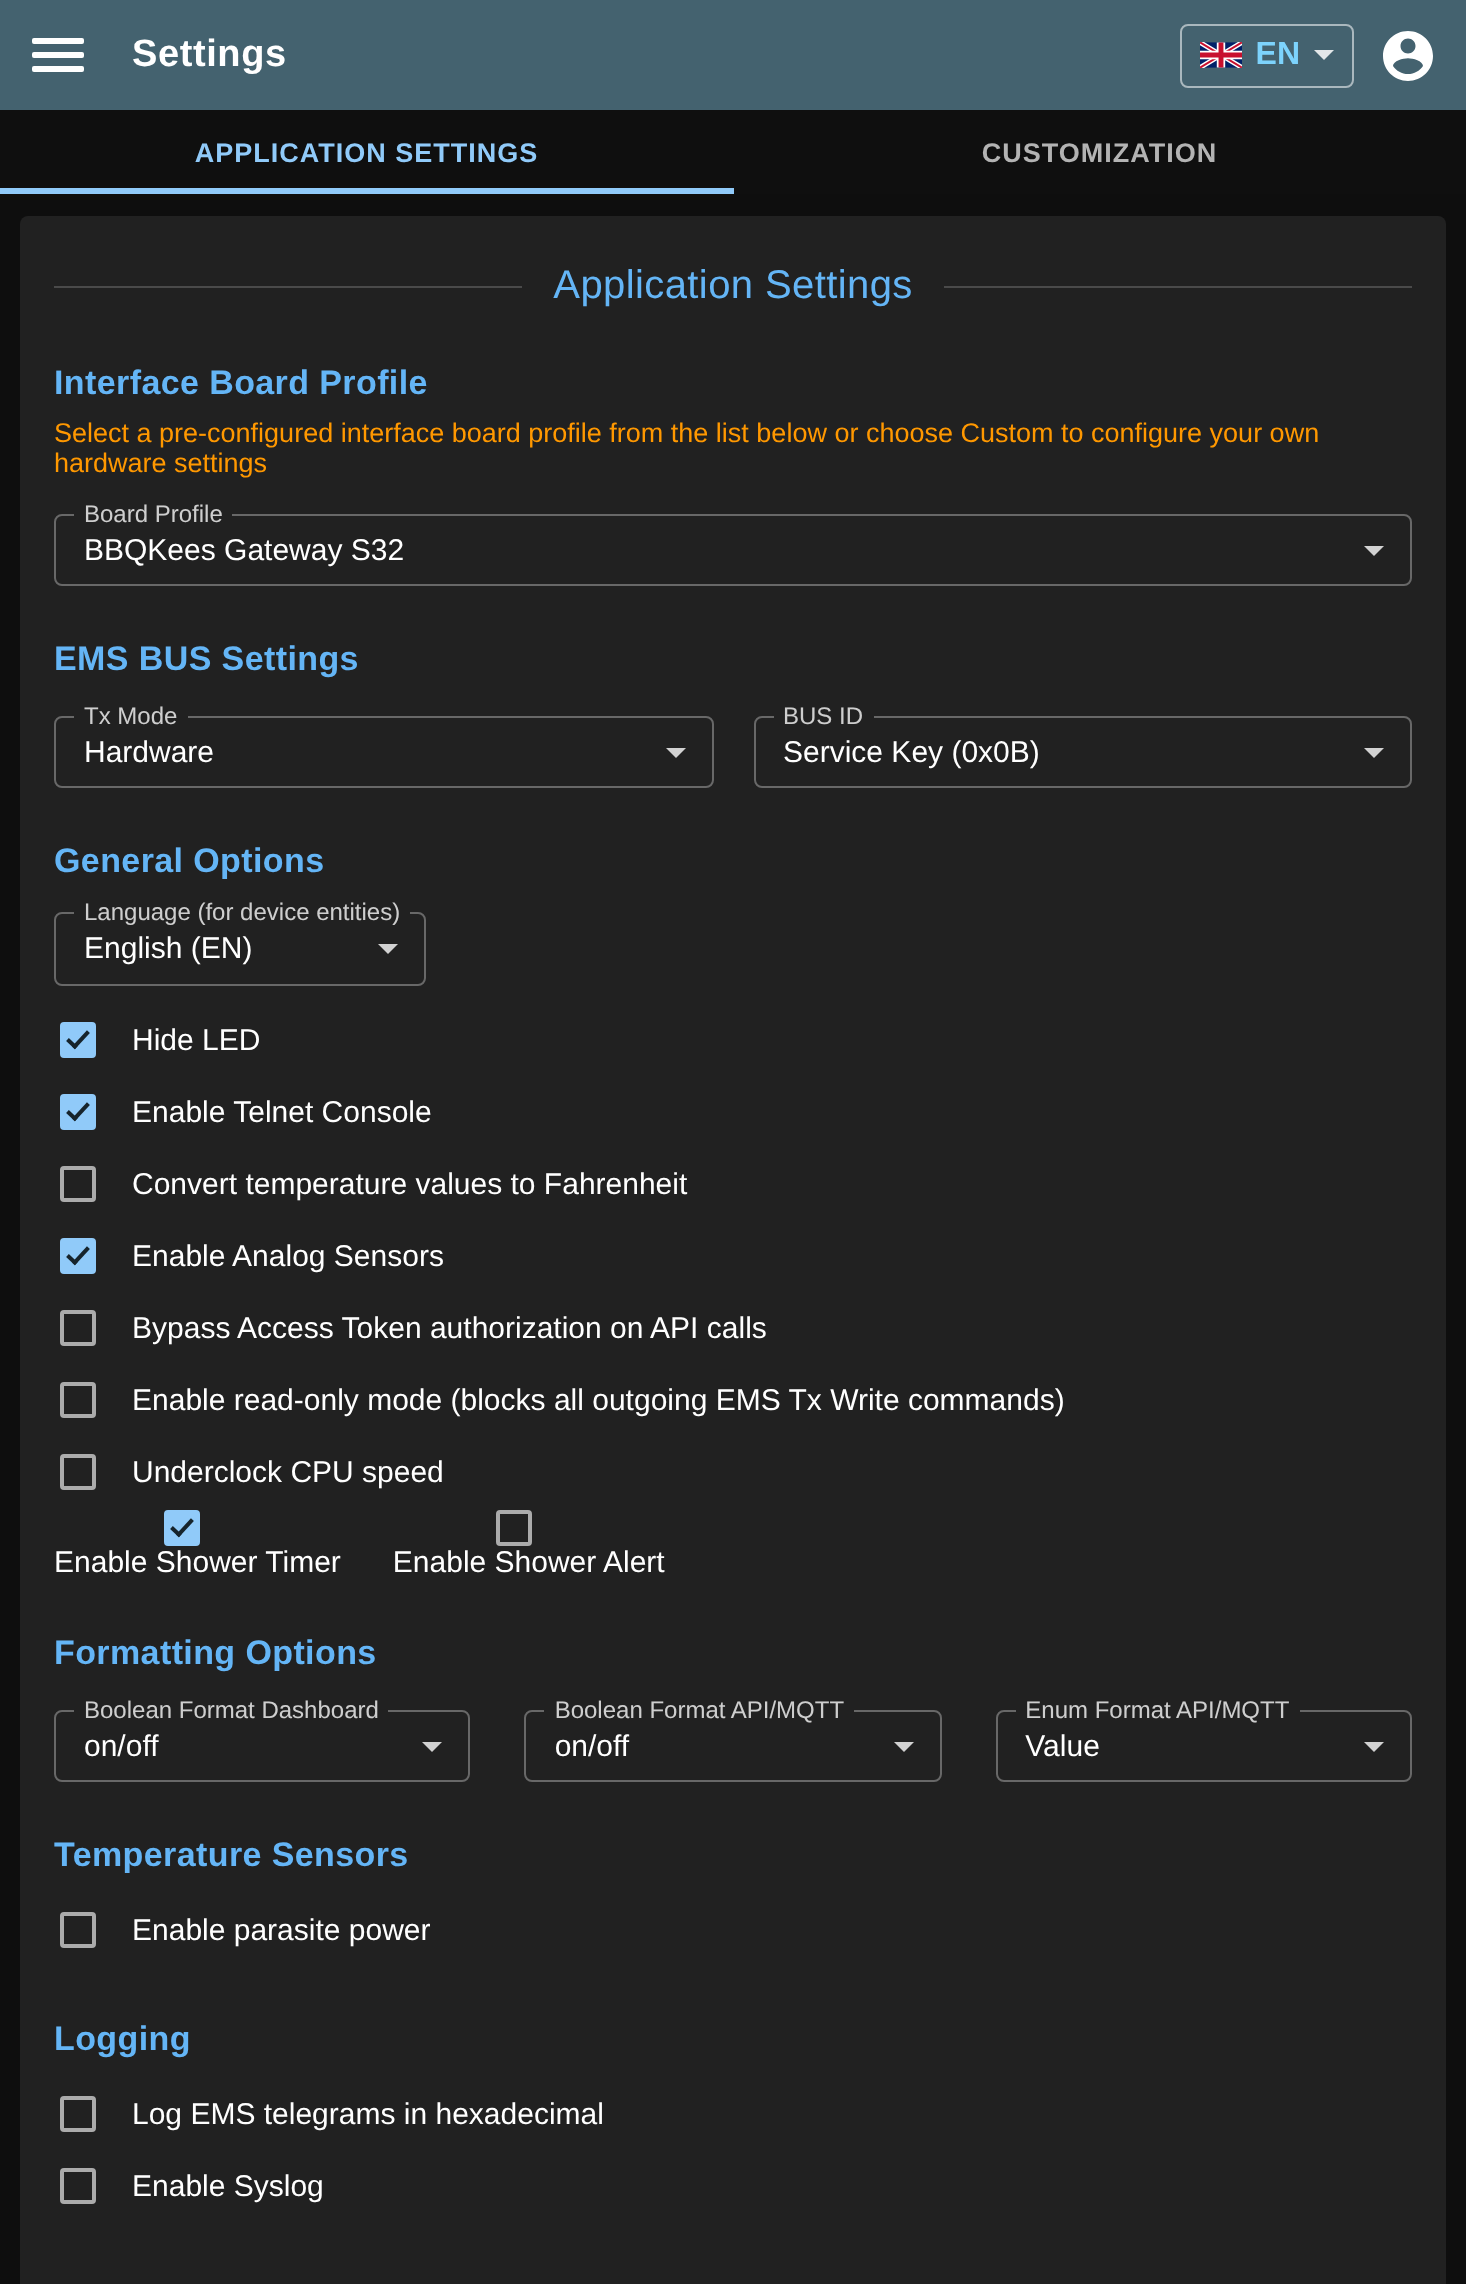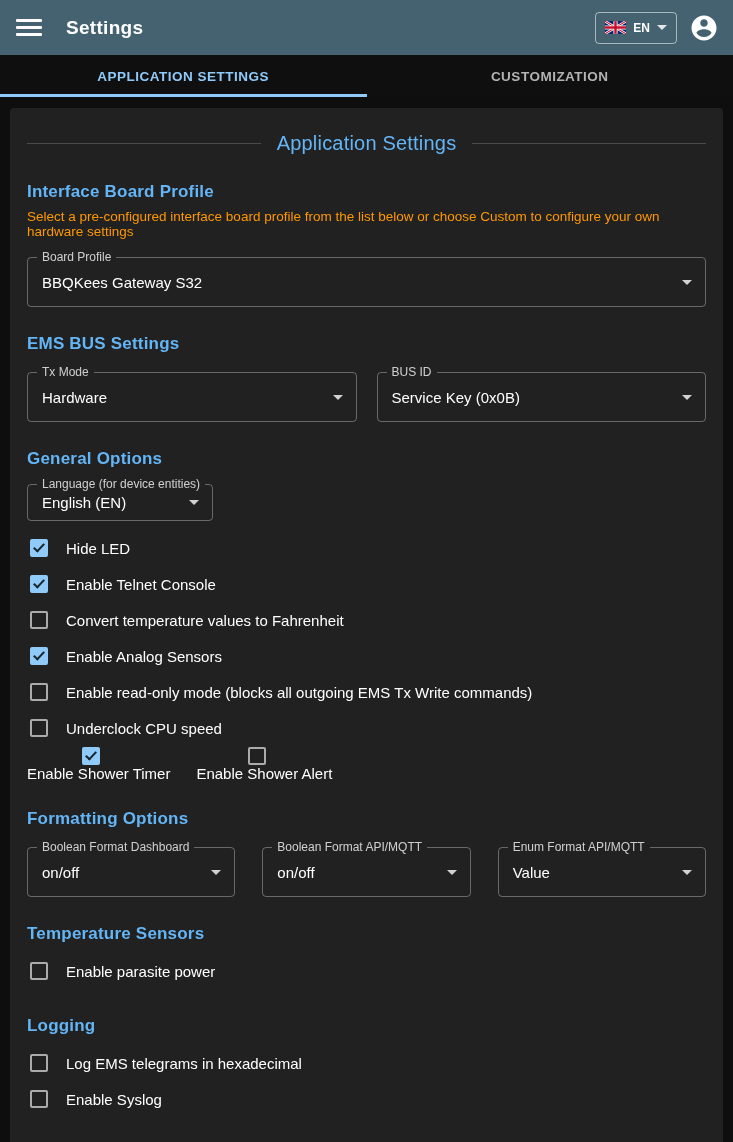--- a/index.html
+++ b/index.html
@@ -21,21 +21,21 @@
   }
   .hamburger { width: 26px; height: 26px; display: flex; flex-direction: column; justify-content: center; gap: 4px; cursor: pointer; margin-right: 24px; }
   .hamburger span { display: block; height: 3px; background: #fff; border-radius: 1px; }
   .appbar-title { color: #fff; font-size: 19px; font-weight: 700; letter-spacing: .3px; flex: 1; }
   .lang-btn {
     display: flex; align-items: center; gap: 7px;
     border: 1px solid rgba(255,255,255,.55);
     border-radius: 4px; padding: 6px 9px; height: 32px;
     background: transparent; cursor: pointer;
   }
-  .lang-btn .lang-code { color: #ffffff; font-size: 12px; font-weight: 700; }
+  .lang-btn .lang-code { color: #7dd3fc; font-size: 16px; font-weight: 700; }
   .caret { width: 0; height: 0; border-left: 5px solid transparent; border-right: 5px solid transparent; border-top: 5px solid rgba(255,255,255,.85); }
   .avatar { margin-left: 12px; width: 30px; height: 30px; }
 
   
   .tabs { height: 42px; background: #0f0f0f; display: flex; }
   .tab {
     flex: 1; display: flex; align-items: center; justify-content: center;
     font-size: 13.5px; font-weight: 700; letter-spacing: .5px;
     color: #b3b3b3; cursor: pointer; position: relative;
   }
@@ -58,21 +58,21 @@
     color: #64b5f6; font-size: 17px; font-weight: 700; letter-spacing: .2px;
     margin: 27px 0 0;
   }
   .helper-text { color: #ff9800; font-size: 13.5px; margin-top: 7px; }
 
   
   .select {
     position: relative;
     border: 1px solid rgba(255,255,255,.32);
     border-radius: 4px;
-    height: 50px;
+    height: 36px;
     display: flex; align-items: center; justify-content: space-between;
     padding: 0 13px 0 14px;
     margin-top: 18px;
     cursor: pointer;
     background: transparent;
   }
   .select .flabel {
     position: absolute; top: -8px; left: 9px;
     background: #212121; padding: 0 5px;
     font-size: 12px; color: rgba(255,255,255,.78);
@@ -191,20 +191,24 @@
     <div class="cb-row">
       <span class="checkbox"></span>
       <span class="cb-label">Convert temperature values to Fahrenheit</span>
     </div>
     <div class="cb-row">
       <span class="checkbox checked"></span>
       <span class="cb-label">Enable Analog Sensors</span>
     </div>
     <div class="cb-row">
       <span class="checkbox"></span>
+      <span class="cb-label">Bypass Access Token authorization on API calls</span>
+    </div>
+    <div class="cb-row">
+      <span class="checkbox"></span>
       <span class="cb-label">Enable read-only mode (blocks all outgoing EMS Tx Write commands)</span>
     </div>
     <div class="cb-row">
       <span class="checkbox"></span>
       <span class="cb-label">Underclock CPU speed</span>
     </div>
     <div class="cb-inline">
       <div class="cb-row">
         <span class="checkbox checked"></span>
         <span class="cb-label">Enable Shower Timer</span>

